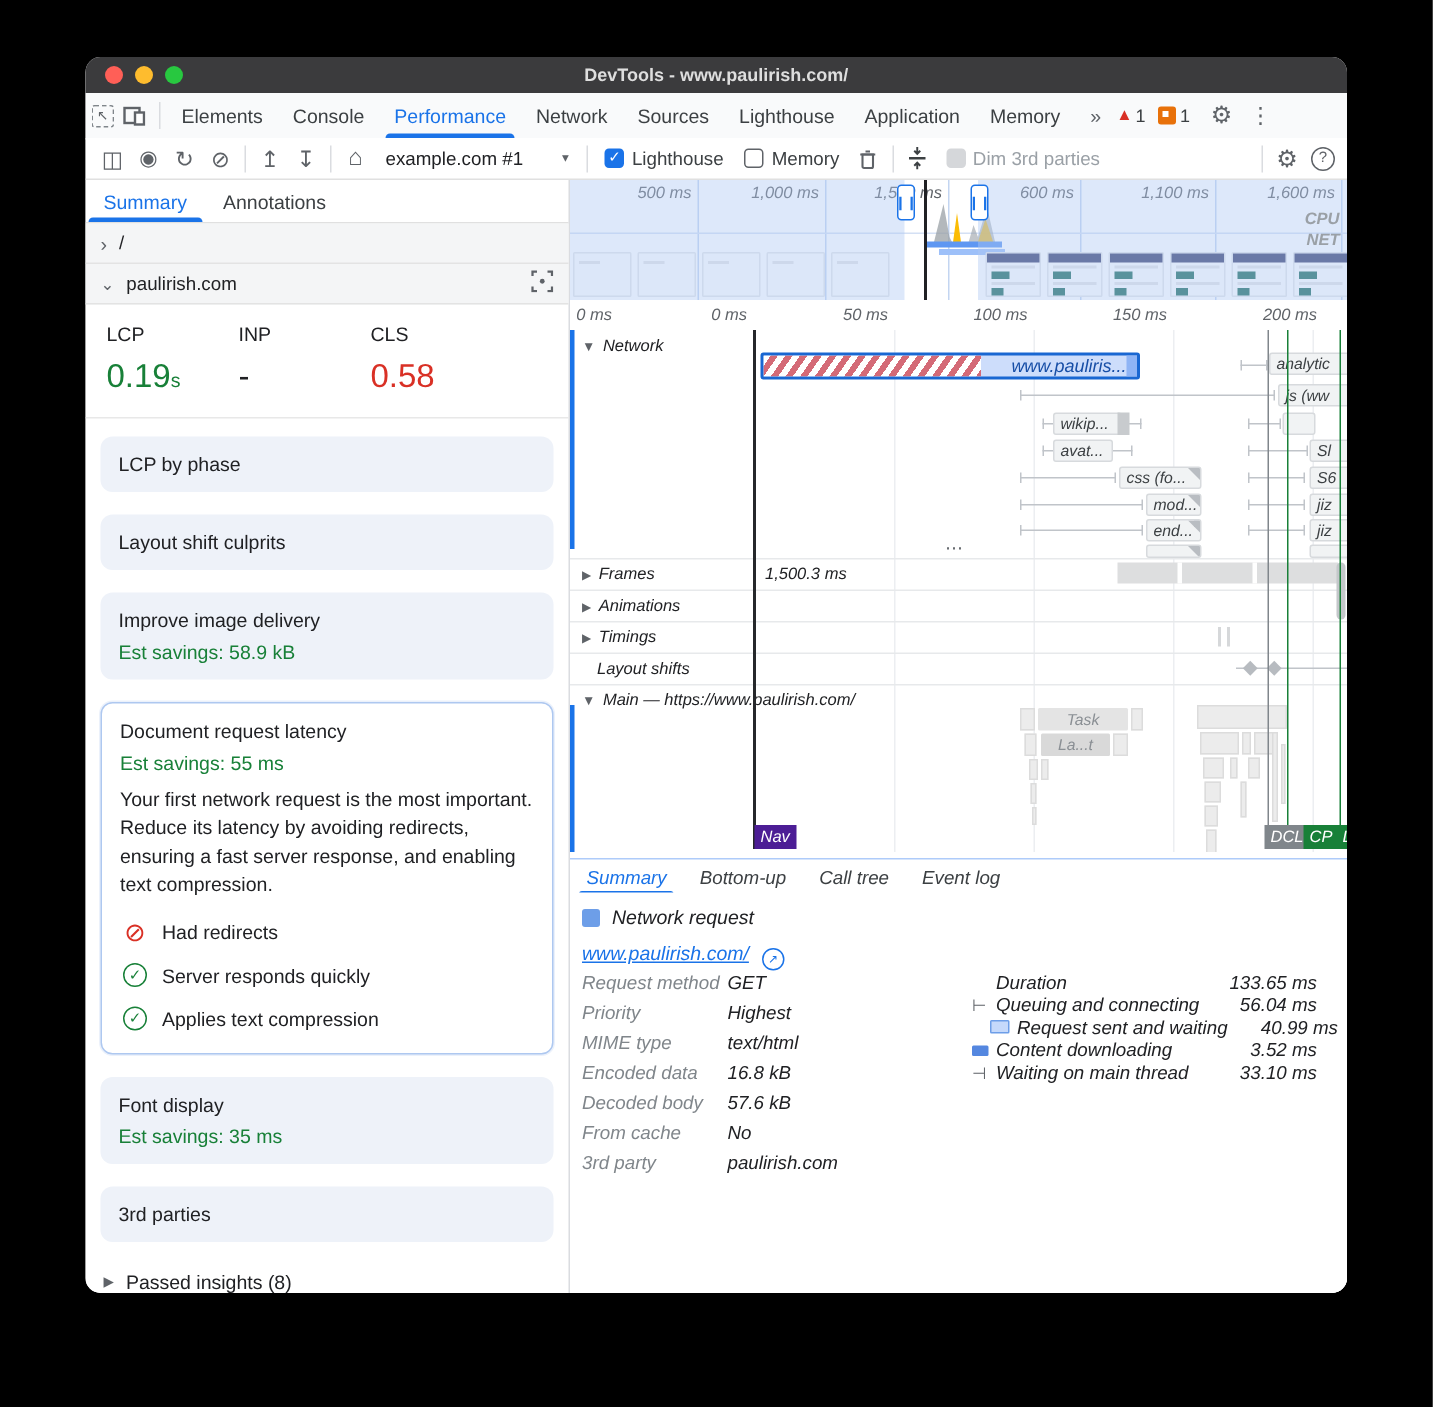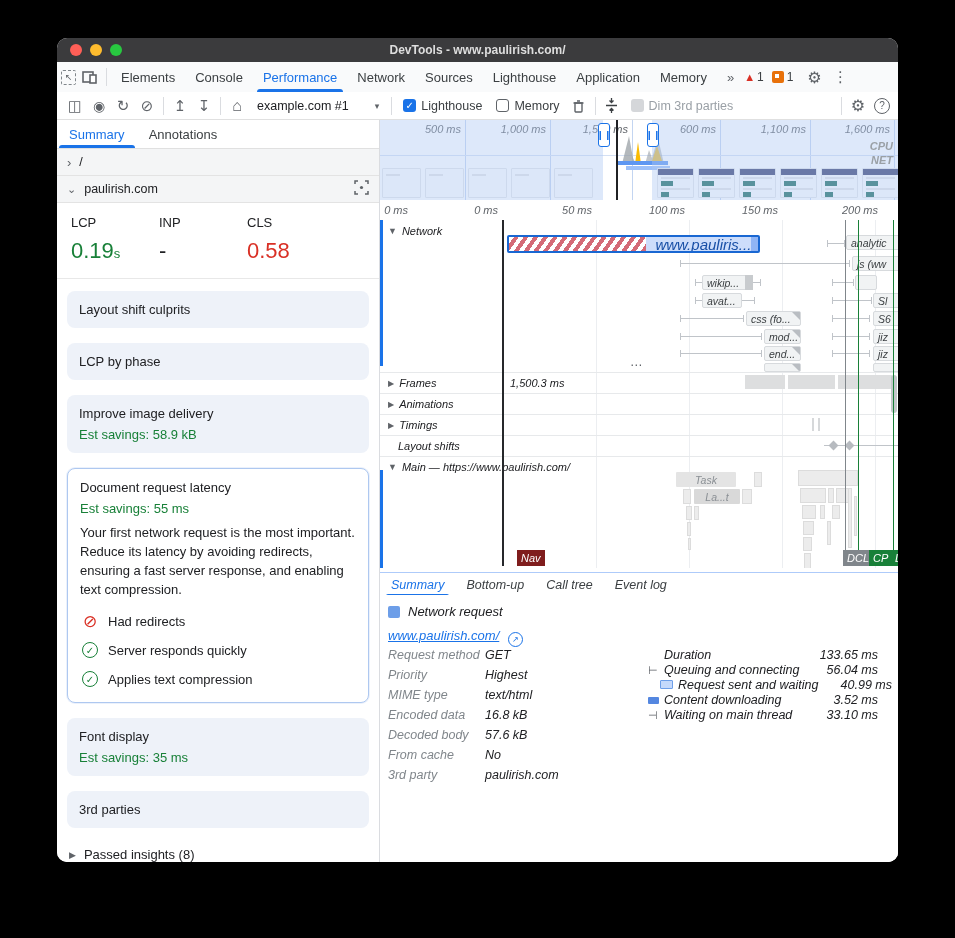--- a/index.html
+++ b/index.html
@@ -227,24 +227,24 @@
         <div class="mv" style="color:#202124">-</div>
         </div>
       <div class="metric">
           <div class="ml">CLS</div>
         <div class="mv" style="color:#d93025">0.58</div>
         </div>
     </div>
 
     <div class="cards">
       <div class="card">
+        <div>LCP by phase</div>
+      </div>
+      <div class="card">
         <div>Layout shift culprits</div>
-      </div>
-      <div class="card">
-        <div>LCP by phase</div>
       </div>
       <div class="card">
         <div>Improve image delivery</div>
         <div class="savings">Est savings: 58.9 kB</div>
       </div>
       <div class="card open">
         <div>Document request latency</div>
         <div class="savings">Est savings: 55 ms</div>
         <p>Your first network request is the most important. Reduce its latency by avoiding redirects, ensuring a fast server response, and enabling text compression.</p>
         <div class="chk">
@@ -397,21 +397,21 @@
 
       <div class="track-row" style="top:0;height:152px">
         <div class="blue-edge" style="top:0;height:146px"></div>
         <span class="trk-label">
             <span class="caret">▼</span>
           <span>Network</span>
           </span>
 
         <div class="abs" style="left:127px;top:15px;width:253px;height:18px;border:2px solid #1967d2;border-radius:2px;box-sizing:border-box;display:flex;overflow:hidden;background:#cdddfb">
           <div style="width:185px;background:repeating-linear-gradient(125deg,#fff 0 4px,#d46a77 4px 8px)"></div>
-          <div style="flex:1;display:flex;align-items:center;padding-left:9px;font-size:15px;color:#174ea6;white-space:nowrap">www.pauliris...</div>
+          <div style="flex:1;display:flex;align-items:center;padding-left:20px;font-size:12px;color:#174ea6;white-space:nowrap">www.pauliris...</div>
           <div style="width:9px;background:#8fb4f5"></div>
         </div>
 
 
         <div class="whisk" style="left:447px;top:23px;width:18px"></div>
         <div class="chip" style="left:466px;top:15px;width:60px">analytic</div>
 
         <div class="whisk" style="left:300px;top:43px;width:170px"></div>
         <div class="chip" style="left:472px;top:36px;width:54px">js (ww</div>
 
@@ -505,25 +505,25 @@
             <div class="flame" style="left: 422px; top: 49px; width: 14px; height: 14px;"></div>
             <div class="flame" style="left: 440px; top: 49px; width: 5px; height: 14px;"></div>
             <div class="flame" style="left: 423px; top: 65px; width: 11px; height: 14px;"></div>
             <div class="flame" style="left: 423px; top: 81px; width: 9px; height: 14px;"></div>
             <div class="flame" style="left: 424px; top: 97px; width: 7px; height: 30px;"></div>
             <div class="flame" style="left: 468px; top: 32px; width: 4px; height: 60px;"></div>
             <div class="flame" style="left: 474px; top: 40px; width: 3px; height: 40px;"></div>
             <div class="flame" style="left: 452px; top: 49px; width: 8px; height: 14px;"></div>
             <div class="flame" style="left: 447px; top: 65px; width: 4px; height: 24px;"></div>
           </div>
-        <div class="flame-chip" style="left:296px;top:16px;width:60px;height:15px">Task</div>
+        <div class="flame-chip" style="left:312px;top:16px;width:60px;height:15px">Task</div>
         <div class="flame-chip" style="left:314px;top:33px;width:46px;height:15px;background:#d9d9d9">La...t</div>
       </div>
 
-      <div class="marker" style="left:137px;background:#7f1d1d">Nav</div>
+      <div class="marker" style="left:123px;background:#4c1d95">Nav</div>
       <div class="marker" style="left:463px;background:#80868b">DCL</div>
       <div class="marker" style="left:489px;background:#188038">CP</div>
       <div class="marker" style="left:511px;background:#188038">L</div>
 
       <div class="abs" style="left:511px;top:155px;width:6px;height:38px;background:#c4c7ca;border-radius:3px"></div>
     </div>
 
     <div id="btabs">
       <span class="btab active">Summary</span>
       <span class="btab">Bottom-up</span>

